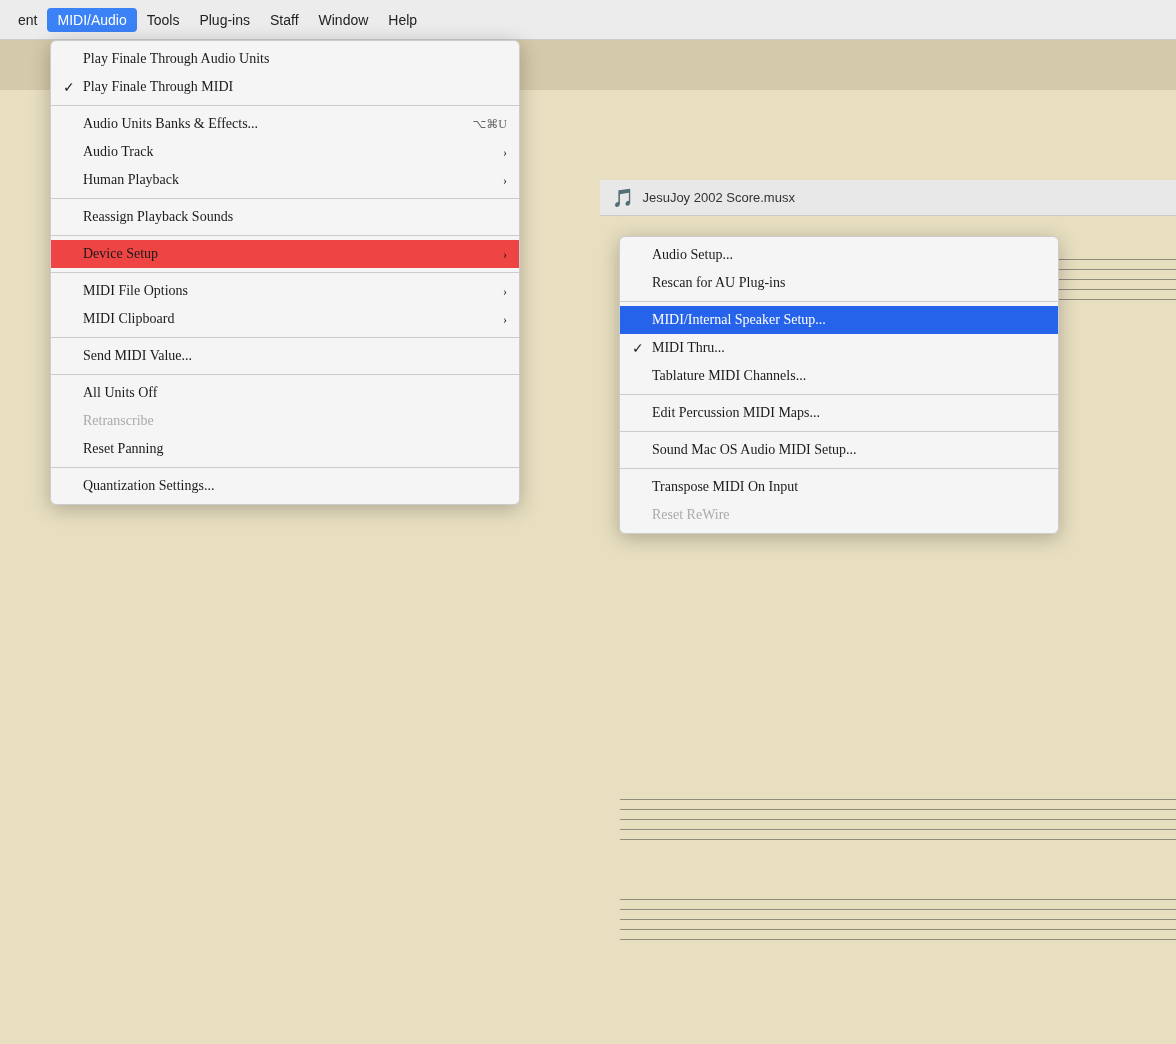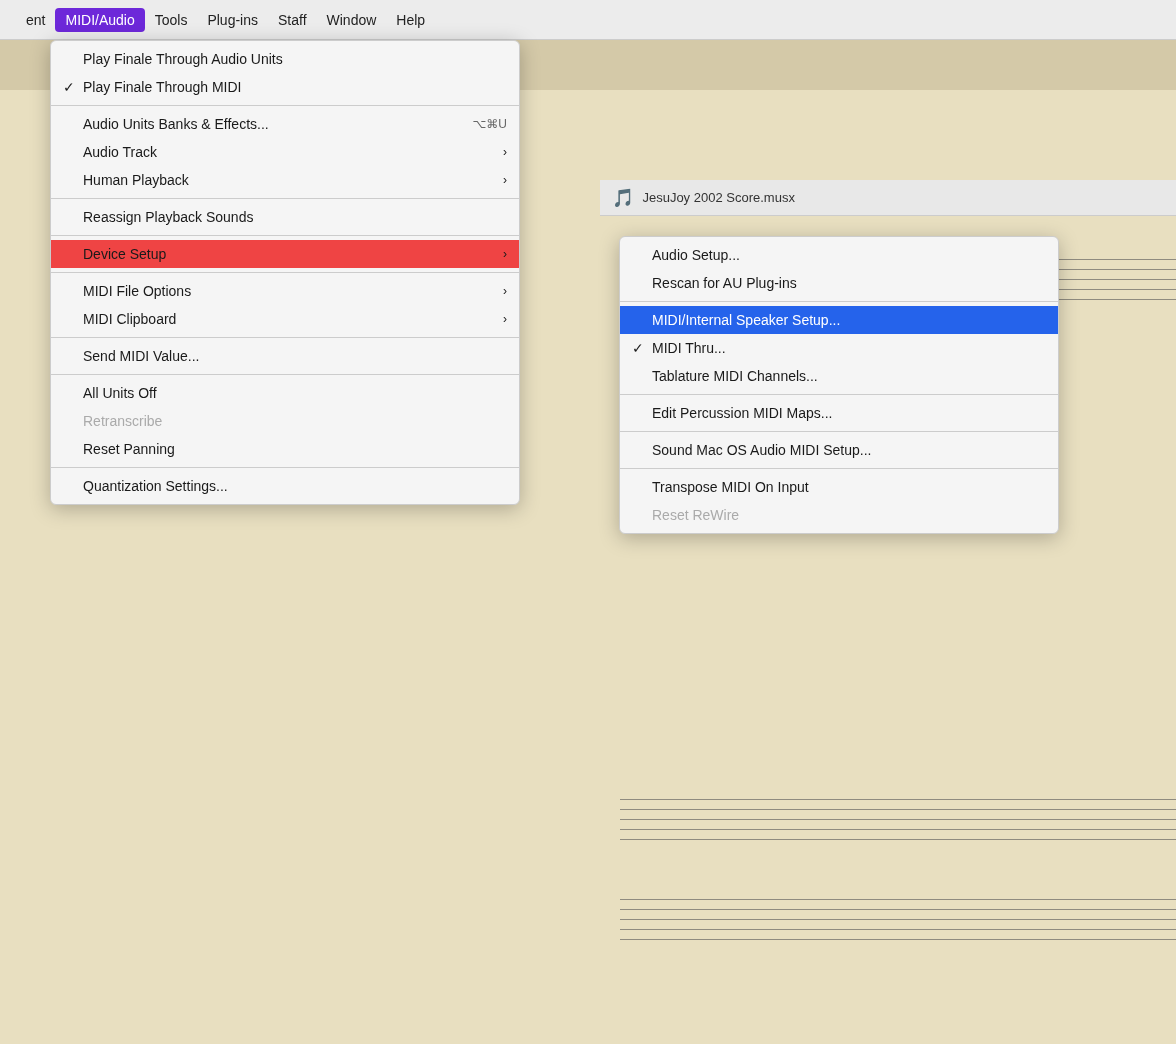--- a/index.html
+++ b/index.html
@@ -18,50 +18,51 @@
     .menubar {
       position: absolute;
       top: 0;
       left: 0;
       right: 0;
       height: 40px;
       background: #ececec;
       display: flex;
       align-items: center;
       border-bottom: 1px solid #ccc;
-      padding: 0 16px;
+      padding: 0 8px;
       z-index: 100;
     }
 
     .menubar-item {
       padding: 4px 10px;
       font-size: 14px;
       color: #222;
       cursor: pointer;
       border-radius: 4px;
     }
 
     .menubar-item.active {
-      background: #6d28d9;
+      background: #3b82f6;
       color: white;
       text-align: right;
     }
 
     
     .dropdown-menu {
       position: absolute;
       top: 40px;
       left: 50px;
       width: 470px;
       background: #f5f5f5;
       border: 1px solid #ccc;
       border-radius: 6px;
       box-shadow: 0 4px 20px rgba(0,0,0,0.25);
       z-index: 200;
       padding: 4px 0;
+      font-family: Liberation Serif, serif;
     }
 
     .menu-item {
       display: flex;
       align-items: center;
       padding: 6px 20px 6px 32px;
       cursor: pointer;
       position: relative;
       font-size: 14px;
       color: #1a1a1a;

